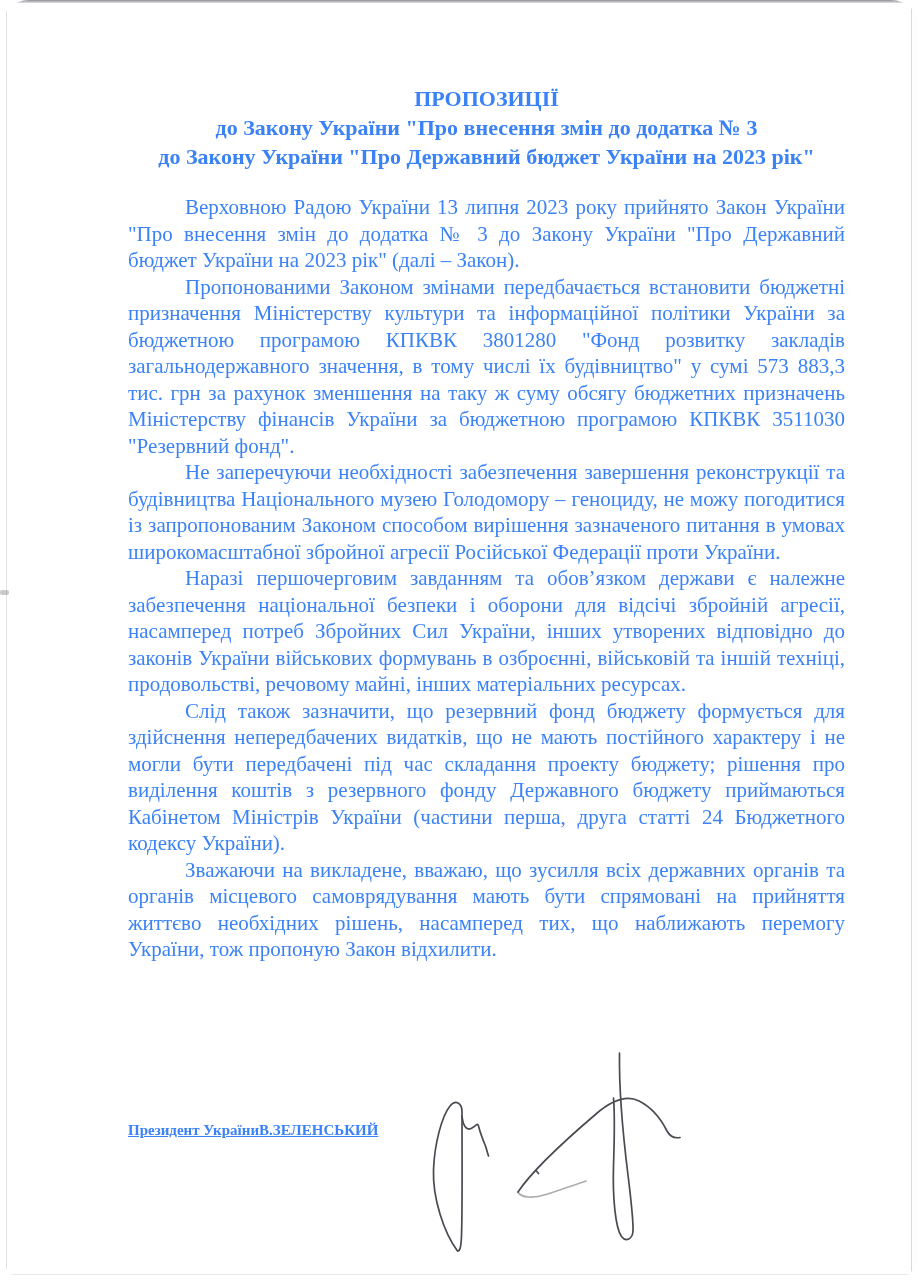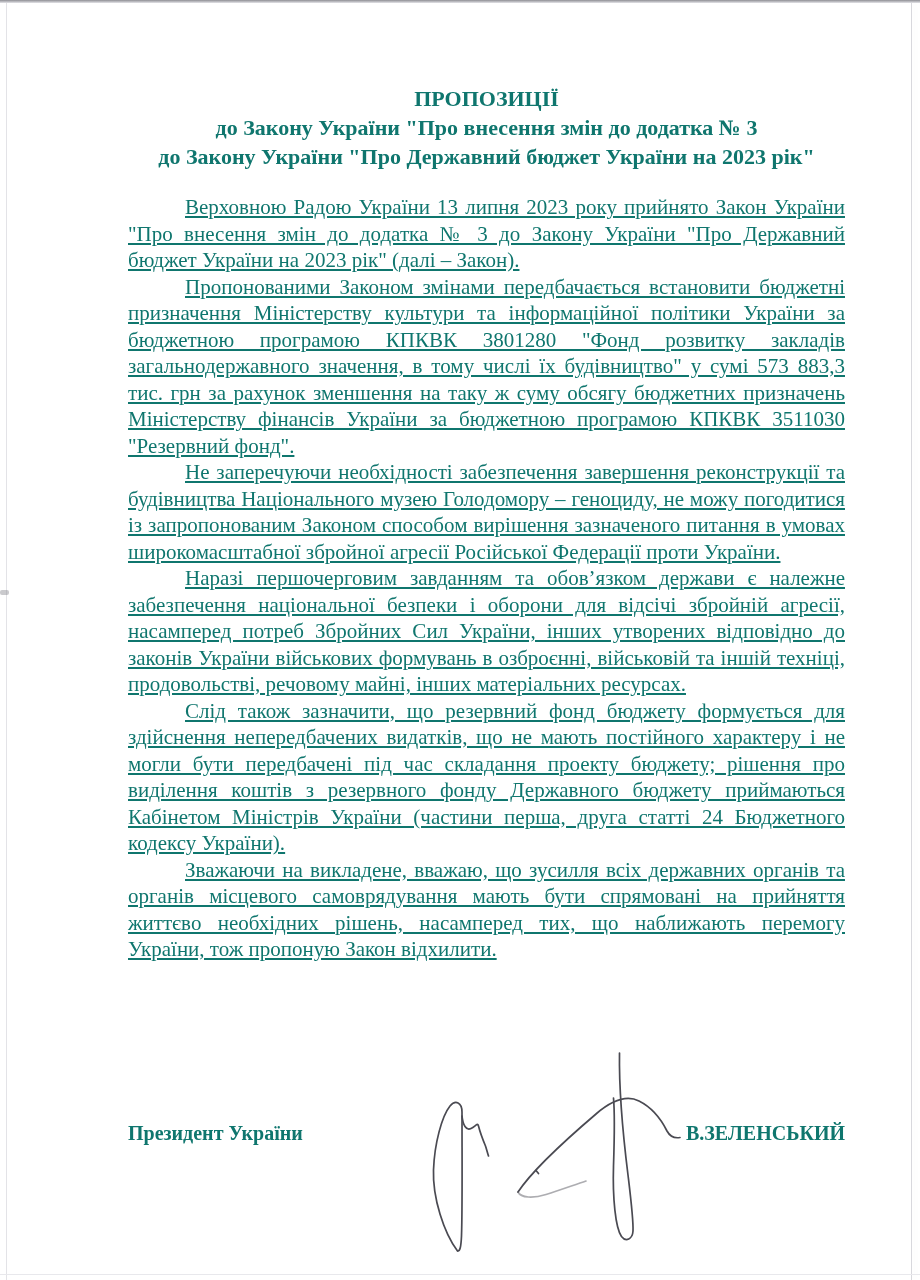--- a/index.html
+++ b/index.html
@@ -6,22 +6,23 @@
     margin: 0;
     padding: 0;
     background: #ffffff;
   }
   .page {
     position: relative;
     width: 920px;
     height: 1280px;
     background: #ffffff;
     font-family: "Liberation Serif", serif;
-    color: #0f766e;
+    color: #3b82f6;
     overflow: hidden;
+    border-radius: 29px;
   }
   
   .scan-edge-top {
     position: absolute; top: 0; left: 0; right: 0; height: 3px;
     background: linear-gradient(#8e8e94, #e4e4e8);
   }
   .scan-edge-left {
     position: absolute; top: 3px; bottom: 0; left: 6px; width: 1px;
     background: #e3e3e7;
   }
@@ -48,36 +49,35 @@
     text-align: center;
     font-weight: bold;
     font-size: 22px;
     line-height: 29px;
   }
   .body-text {
     margin-top: 23px;
     font-size: 21px;
     line-height: 26.5px;
     text-align: justify;
-    text-decoration: underline;
   }
   .body-text p {
     margin: 0;
     text-indent: 57px;
   }
   .signoff-row {
     position: absolute;
     left: 128px;
     right: 75px;
     top: 1122px;
     display: flex;
-    justify-content: space-between;
     align-items: baseline;
     font-weight: bold;
-    font-size: 20px;
+    font-size: 15px;
+    text-decoration: underline;
   }
   .signature-svg {
     position: absolute;
     left: 400px;
     top: 1040px;
     width: 320px;
     height: 240px;
     pointer-events: none;
   }
 </style>

